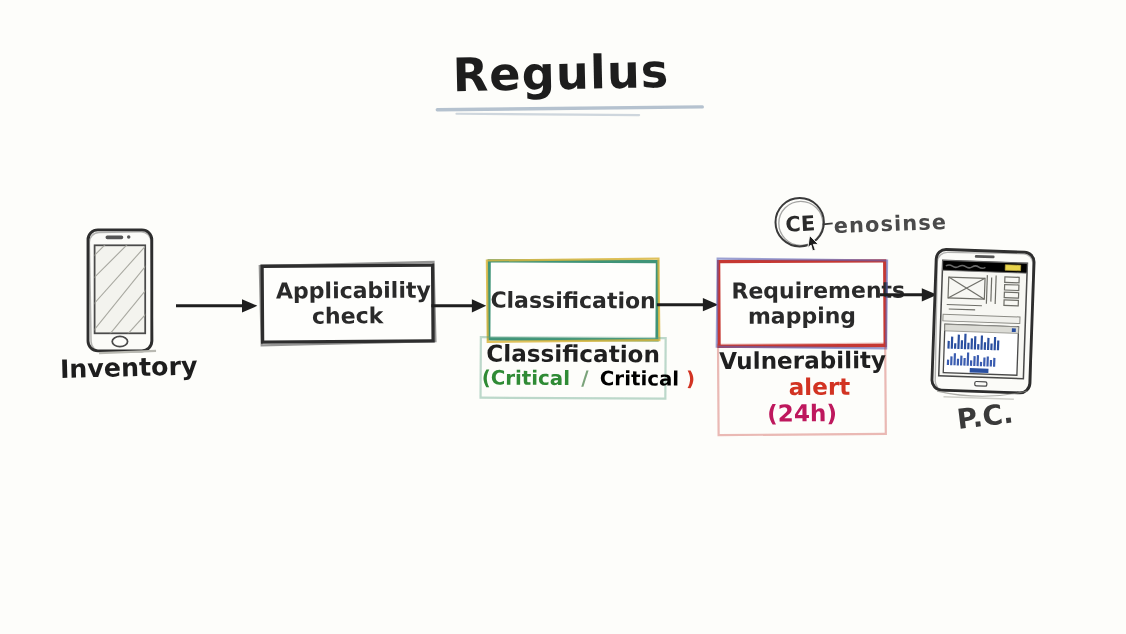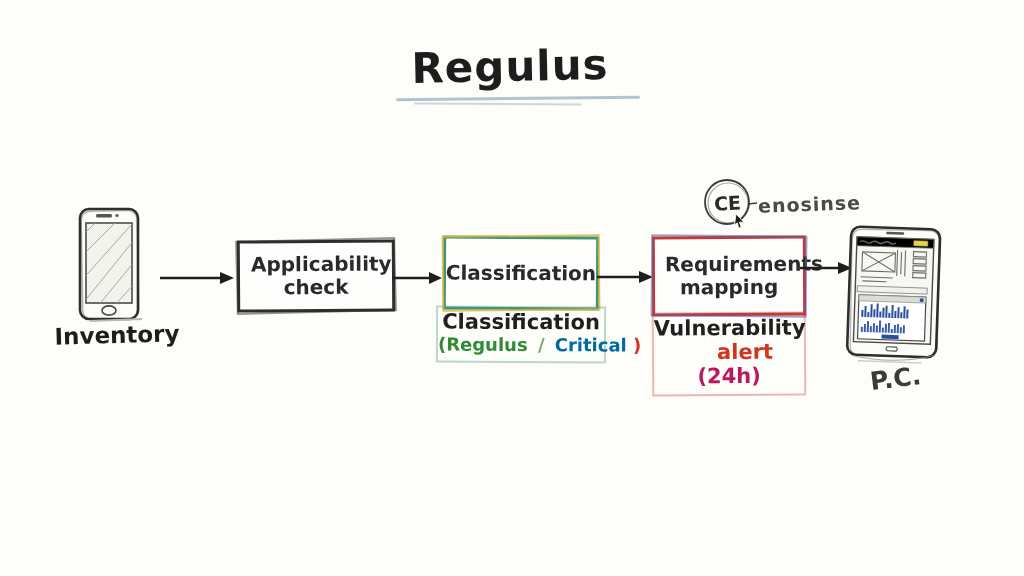--- a/index.html
+++ b/index.html
@@ -33,21 +33,21 @@
     font-size:20px;transform:rotate(-0.3deg);}
   .box-red::before{border:2px solid rgba(90,98,184,.6);transform:rotate(0.9deg);}
   
   .note{position:absolute;text-align:center;font-weight:600;}
   .note-class{left:436px;top:306px;width:166px;padding:2px 0 6px 0;
     border:2px solid rgba(90,160,130,.4);transform:rotate(0.3deg);}
   .note-class .l1{font-size:21px;color:#1f1f1f;}
   .note-class .l2{font-size:18px;white-space:nowrap;}
   .green-t{color:#2f8b35;}
   .sep-t{color:#7aa37a;margin:0 4px;}
-  .blue-t{color:#0369a1;text-align:center;}
+  .blue-t{color:#000000;text-align:center;}
   .red-t{color:#d23322;}
   .note-vuln{left:652px;top:312px;width:150px;padding:2px 0 6px 0;
     border:2px solid rgba(198,56,50,.35);transform:rotate(-0.4deg);}
   .note-vuln .l1{font-size:21px;color:#1f1f1f;}
   .note-vuln .l2{font-size:21px;}
   .alert-t{color:#d23322;margin-right:8px;margin-left:40px;}
   .orange-t{color:#be185d;}
   
   .inventory-label{position:absolute;left:52px;top:322px;width:130px;text-align:center;
     font-size:23px;font-weight:600;transform:rotate(-1.5deg);color:#1d1d1d;}
@@ -104,21 +104,21 @@
     <line x1="0" y1="8" x2="38" y2="8" stroke="#1e1e1e" stroke-width="2.6"></line>
     <polygon points="37,2 50,8 37,14" fill="#1e1e1e"></polygon>
   </svg>
 
   <div class="sketchbox box-green">
     <span>Classification</span>
   </div>
   <div class="note note-class">
     <div class="l1">Classification</div>
     <div class="l2">
-      <span class="green-t">(Regulus</span>
+      <span class="green-t">(Critical</span>
       <span class="sep-t">/</span>
       <span class="blue-t">Critical</span>
       <span class="red-t">)</span>
     </div>
   </div>
 
   <svg class="abs" style="left:597px;top:269px;" width="56" height="16" viewBox="0 0 56 16">
     <line x1="0" y1="8" x2="43" y2="8" stroke="#1e1e1e" stroke-width="2.6"></line>
     <polygon points="42,2 56,8 42,14" fill="#1e1e1e"></polygon>
   </svg>

